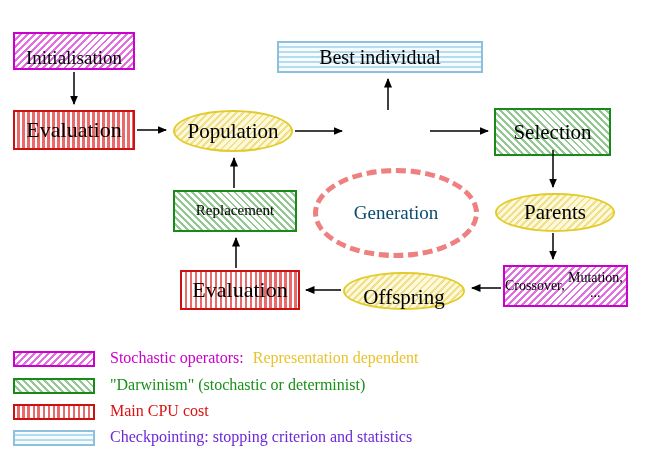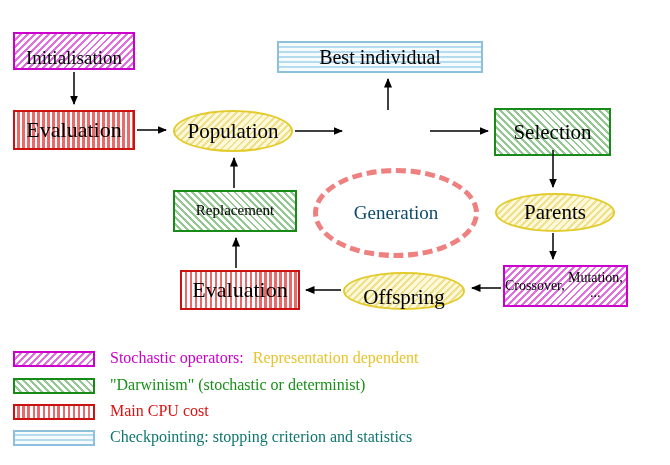--- a/index.html
+++ b/index.html
@@ -50,21 +50,21 @@
   }
   
   #arrows{position:absolute;left:0;top:0;width:670px;height:465px;pointer-events:none;}
   
   .legend-row{position:absolute;left:13px;display:flex;align-items:flex-end;height:17px;}
   .legend-swatch{width:82px;height:16px;box-sizing:border-box;flex:0 0 auto;}
   .legend-text{margin-left:15px;font-size:16px;white-space:nowrap;}
   #legend-row-1{top:350px;} #legend-row-2{top:377px;}
   #legend-row-3{top:403px;} #legend-row-4{top:429px;}
   .t-magenta{color:#cc00cc;} .t-gold{color:#e9c32a;margin-left:9px;}
-  .t-green{color:#189018;} .t-red{color:#dd1111;} .t-cyan{color:#0f766e;margin-top:20px;}
+  .t-green{color:#189018;} .t-red{color:#dd1111;} .t-cyan{color:#6d28d9;margin-top:20px;}
 </style>
 </head>
 <body>
 
 <div id="canvas">
 
   <div id="init-box" class="node hatch-magenta">
     <span>Initialisation</span>
   </div>
 

